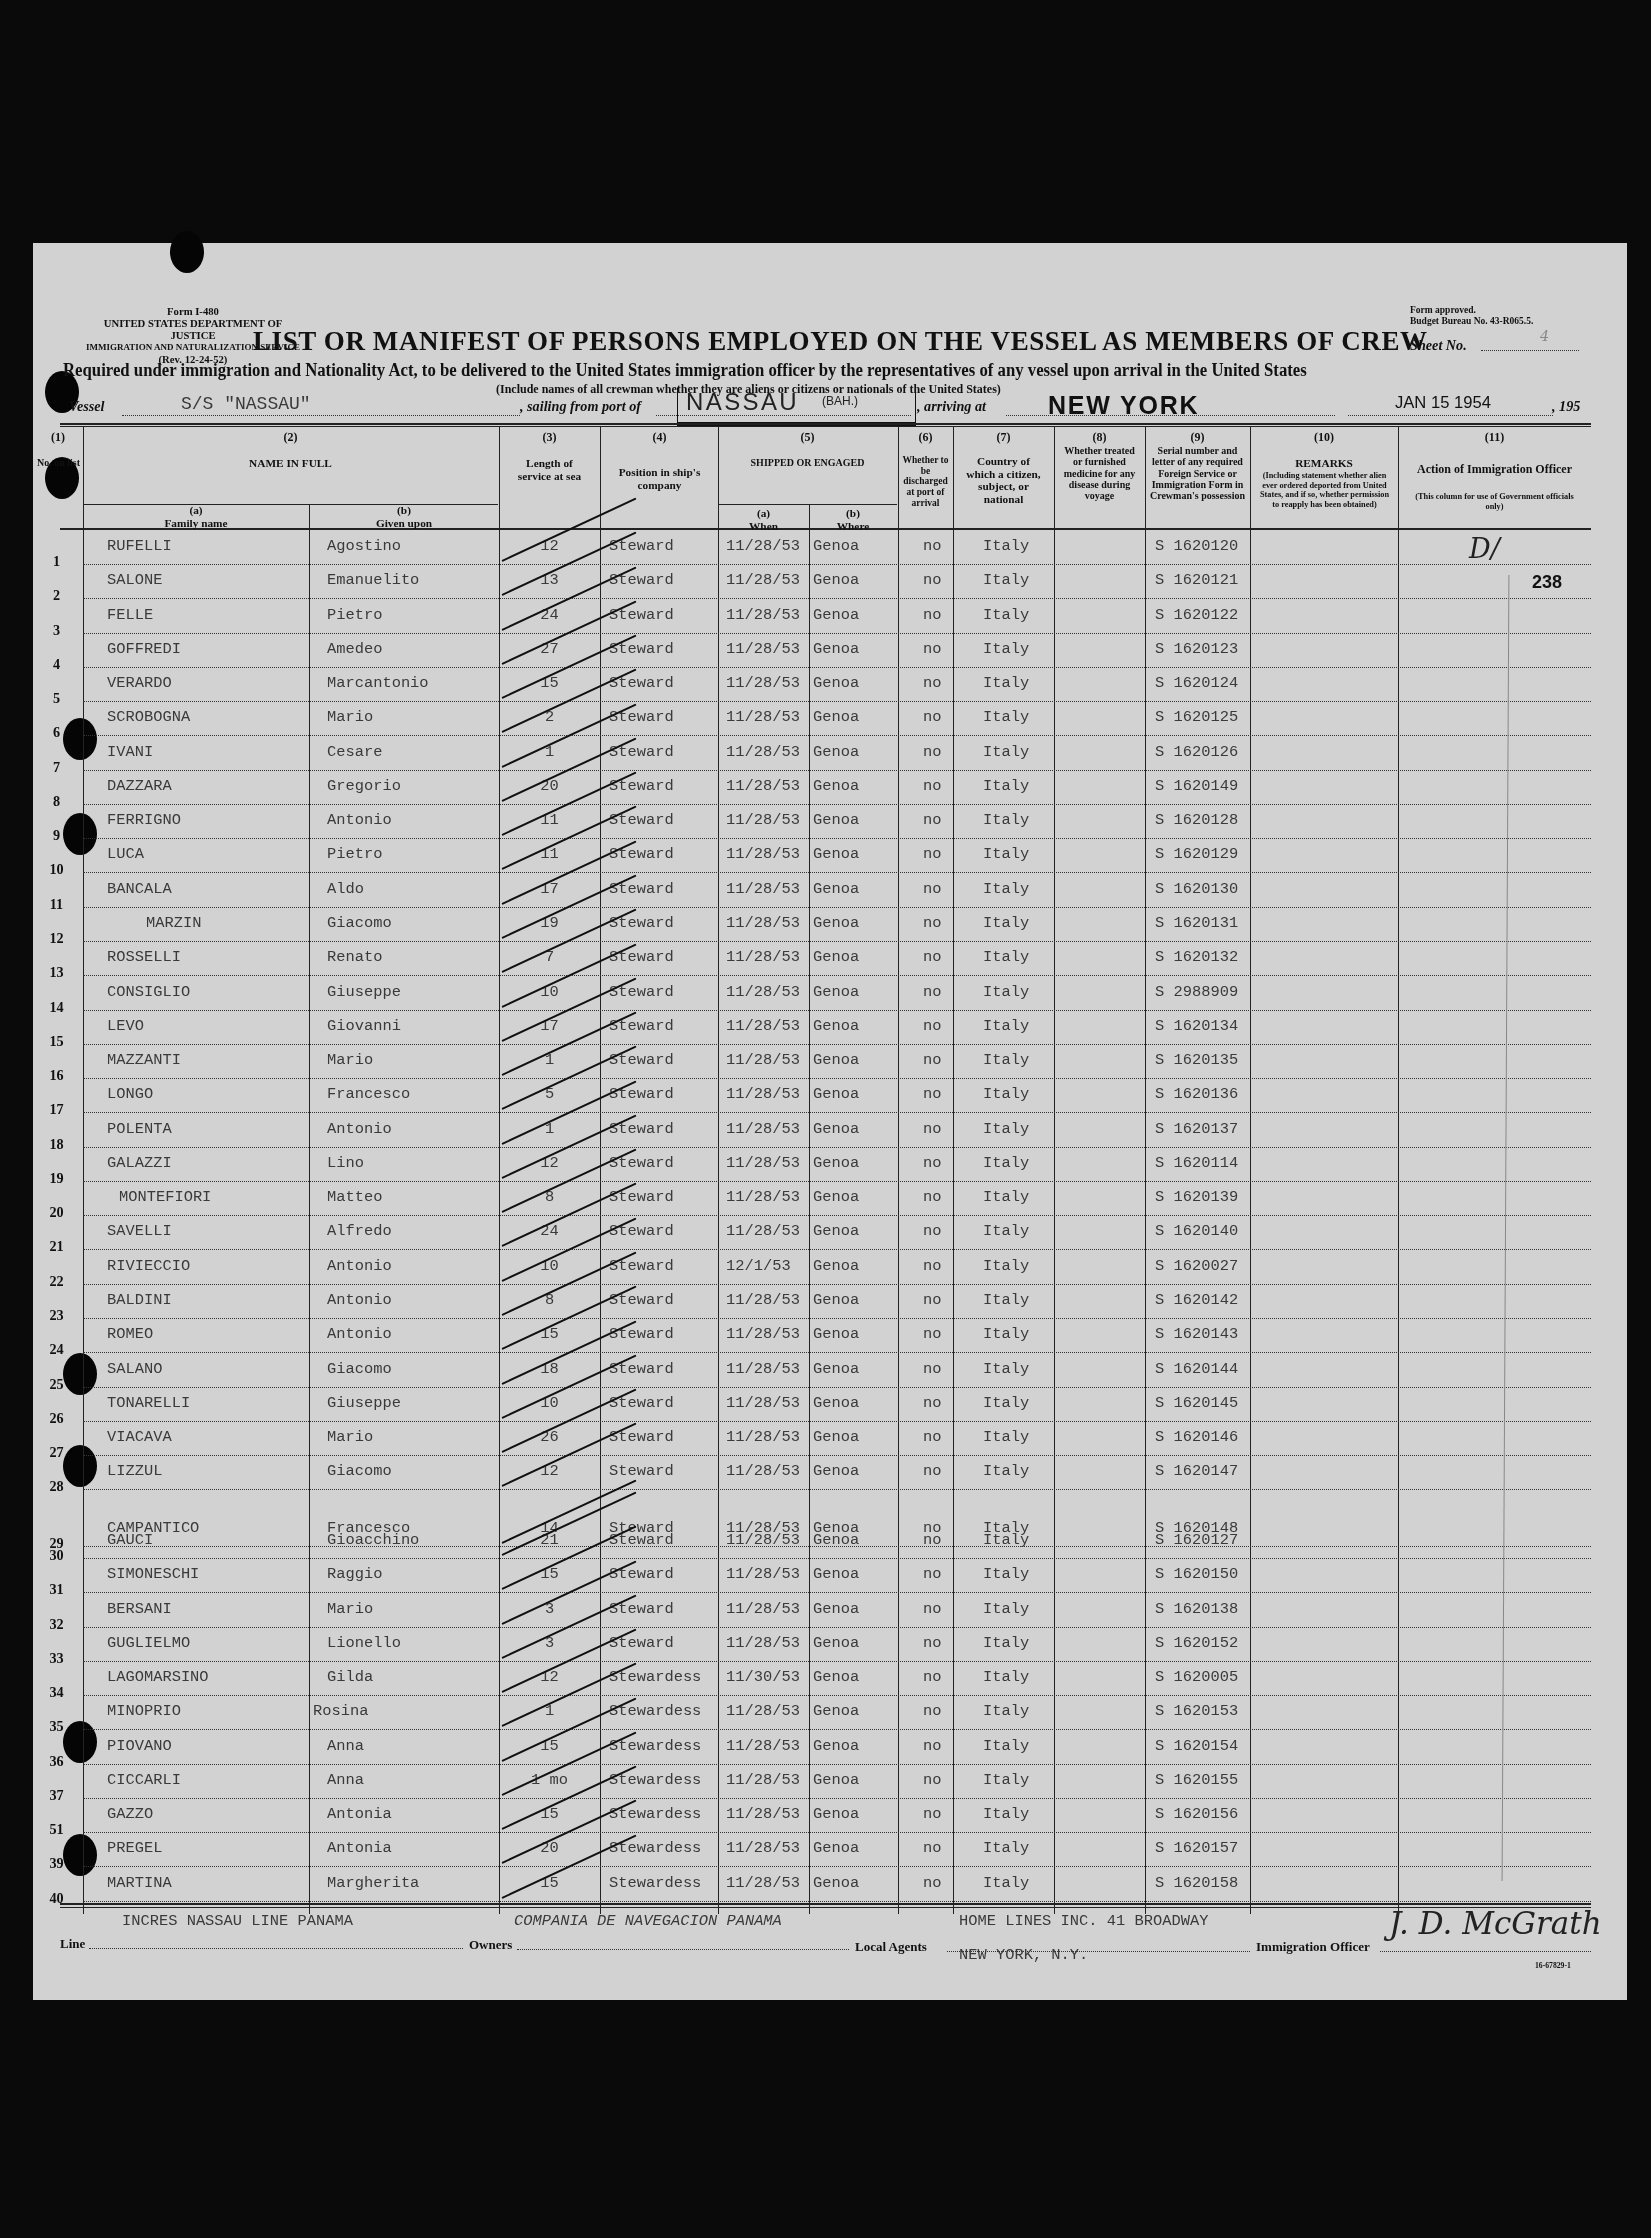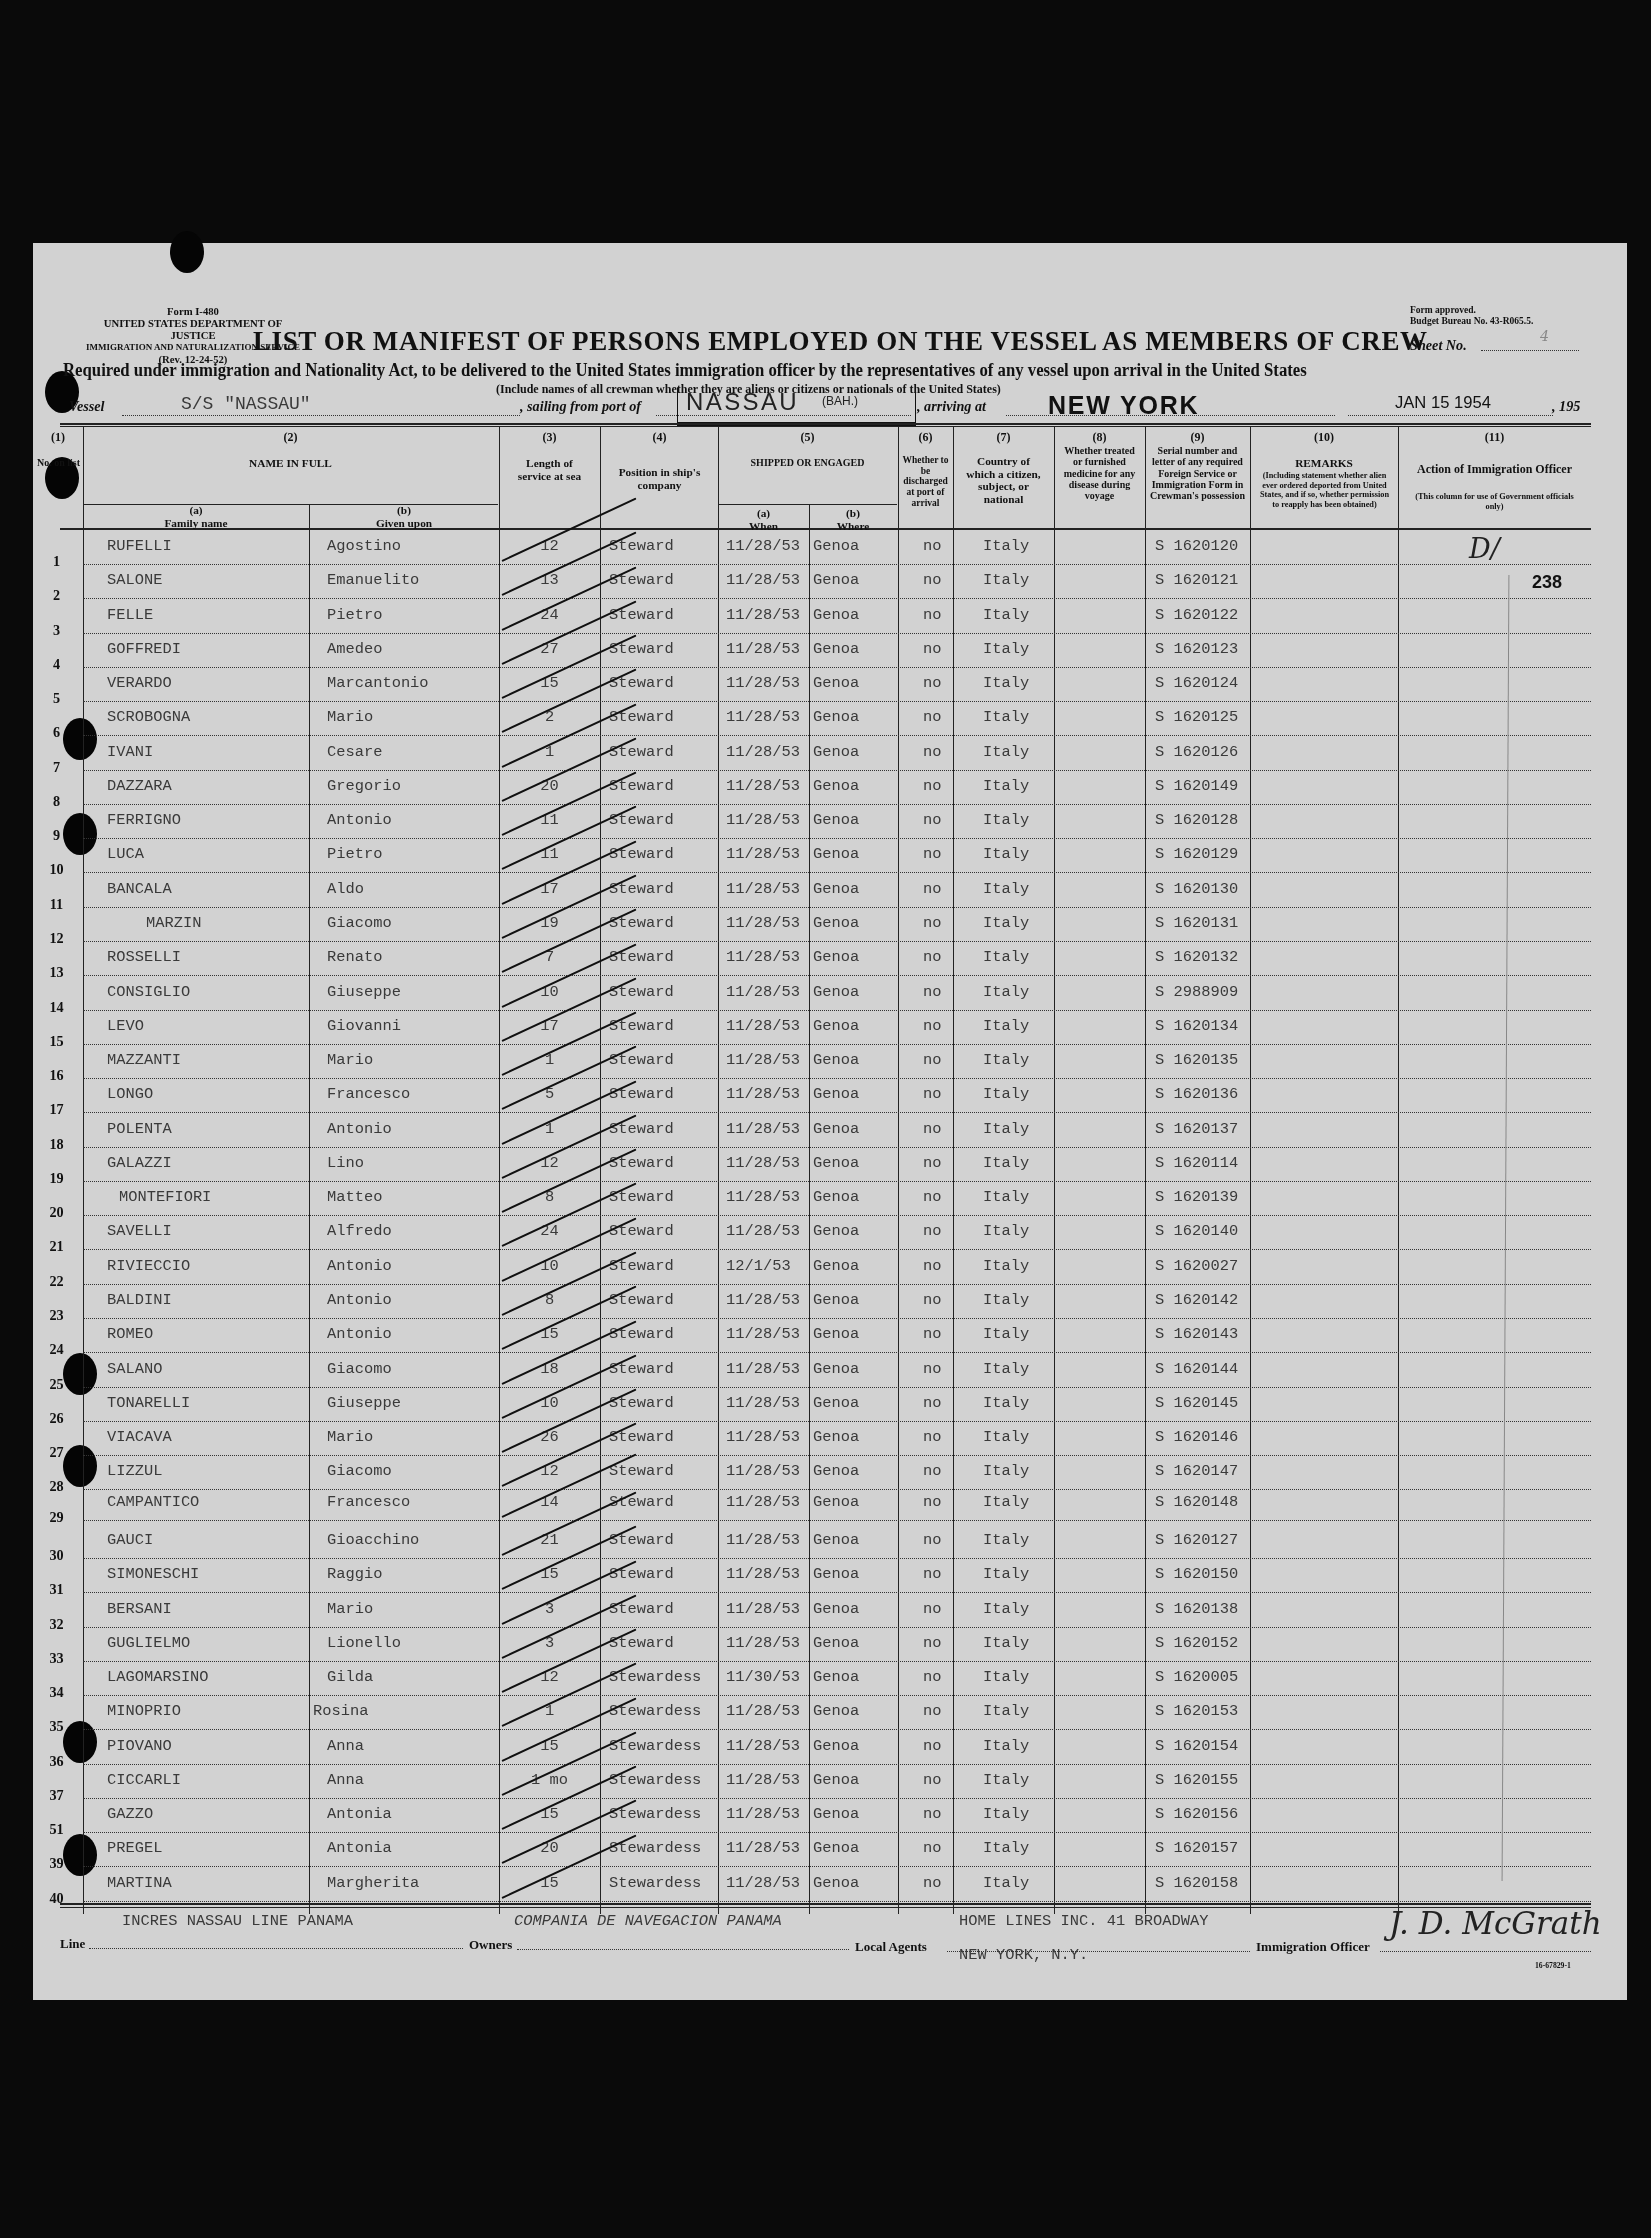--- a/index.html
+++ b/index.html
@@ -541,21 +541,21 @@
     <div class="cell type" style="left:466px; width:101px; text-align:center;">12</div>
     <div class="cell type" style="left:576px;">Steward</div>
     <div class="cell type" style="left:693px;">11/28/53</div>
     <div class="cell type" style="left:780px;">Genoa</div>
     <div class="cell type" style="left:890px;">no</div>
     <div class="cell type" style="left:950px;">Italy</div>
     <div class="cell type" style="left:1122px;">S 1620147</div>
     <div class="strike" style="left:469px; top:28.5px; width:148px;"></div>
     <div class="rdots"></div>
   </div>
-      <div class="row" style="top: 956px;">
+      <div class="row" style="top: 982px;">
     <div class="rownum">29</div>
     <div class="cell type" style="left:74px;">CAMPANTICO</div>
     <div class="cell type" style="left:294px;">Francesco</div>
     <div class="cell type" style="left:466px; width:101px; text-align:center;">14</div>
     <div class="cell type" style="left:576px;">Steward</div>
     <div class="cell type" style="left:693px;">11/28/53</div>
     <div class="cell type" style="left:780px;">Genoa</div>
     <div class="cell type" style="left:890px;">no</div>
     <div class="cell type" style="left:950px;">Italy</div>
     <div class="cell type" style="left:1122px;">S 1620148</div>

